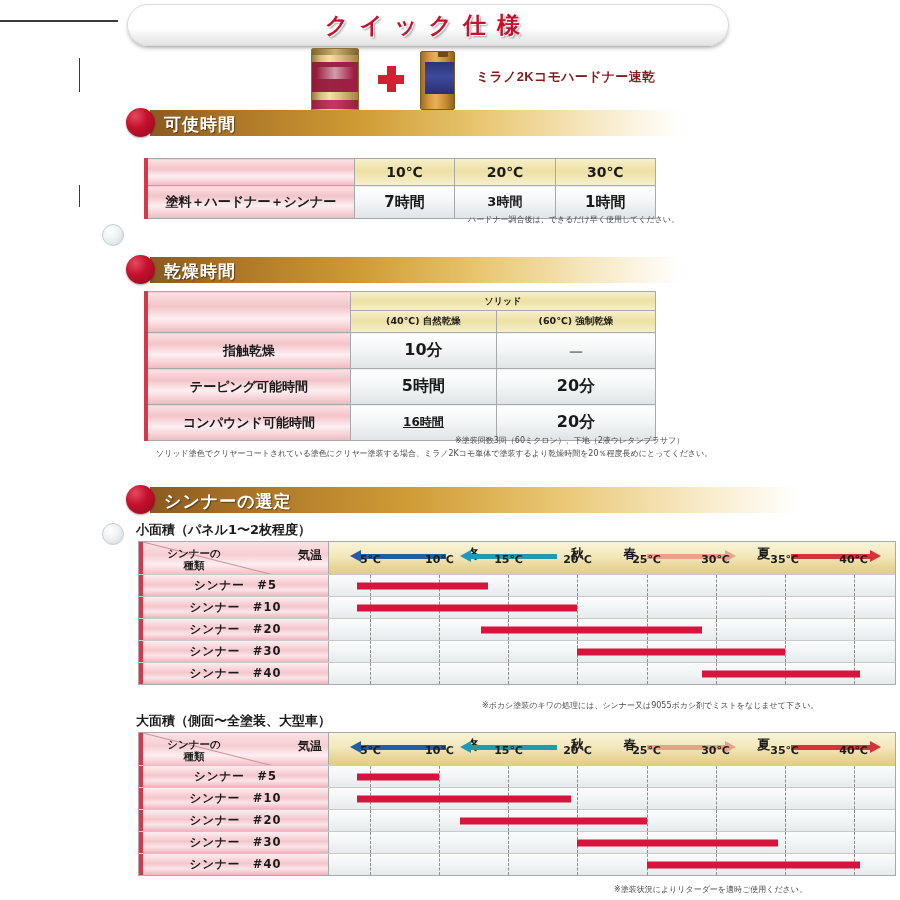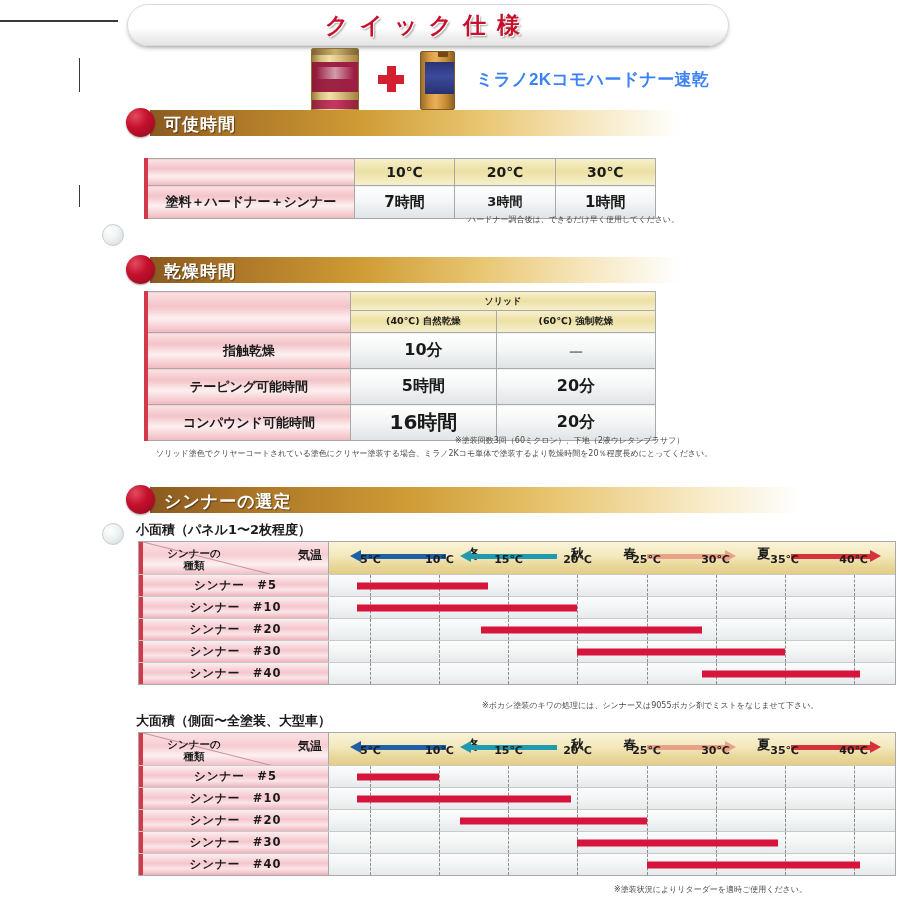--- a/index.html
+++ b/index.html
@@ -69,21 +69,21 @@
     background:linear-gradient(90deg,#9a6c2b 0%,#d89a40 25%,#e8b05a 45%,#c88a34 75%,#8e6125 100%);
     border:1px solid #7f5a21;border-radius:2px;overflow:hidden;
   }
   .can-hard .band{
     position:absolute;left:4px;right:4px;top:10px;height:32px;
     background:linear-gradient(180deg,#2a3475,#3d4a9c 45%,#283071);
   }
   .can-hard .cap{position:absolute;right:6px;top:-2px;width:10px;height:7px;background:#6d4a18;border-radius:1px;}
   .product-label{
     position:absolute;left:176px;top:24px;
-    font-size:17px;font-weight:bold;color:#3b82f6;letter-spacing:.3px;
+    font-size:13px;font-weight:bold;color:#7f1d1d;letter-spacing:.3px;
     white-space:nowrap;
   }
 
   
   .section-head{position:absolute;height:26px;}
   .bullet{
     position:absolute;left:0;top:-2px;width:29px;height:29px;border-radius:50%;
     background:radial-gradient(circle at 33% 28%,#e24a5e 0%,#c4102c 42%,#8c0a20 100%);
     box-shadow:0 1px 2px rgba(0,0,0,.35);
   }
@@ -261,21 +261,21 @@
       <td class="val-cell" style="font-size:16px;">10分</td>
       <td class="val-cell" style="font-size:14px;color:#8a8a8a;">—</td>
     </tr>
     <tr>
       <td class="lbl-cell" style="height:33px;font-size:13px;">テーピング可能時間</td>
       <td class="val-cell" style="font-size:16px;">5時間</td>
       <td class="val-cell" style="font-size:16px;">20分</td>
     </tr>
     <tr>
       <td class="lbl-cell" style="height:33px;font-size:13px;">コンパウンド可能時間</td>
-      <td class="val-cell" style="font-size:20px;">16時間</td>
+      <td class="val-cell" style="font-size:12px;text-decoration:underline;">16時間</td>
       <td class="val-cell" style="font-size:16px;">20分</td>
     </tr>
   </tbody>
     </table>
   <div class="note" style="left:455px;top:435px;">※塗装回数3回（60ミクロン）、下地（2液ウレタンプラサフ）</div>
   <div class="note" style="left:156px;top:448px;">ソリッド塗色でクリヤーコートされている塗色にクリヤー塗装する場合、ミラノ2Kコモ単体で塗装するより乾燥時間を20％程度長めにとってください。</div>
 
   <div class="section-head" style="left:126px;top:487px;width:540px;">
     <div class="band" style="width:650px;"></div>
     <div class="bullet"></div>

